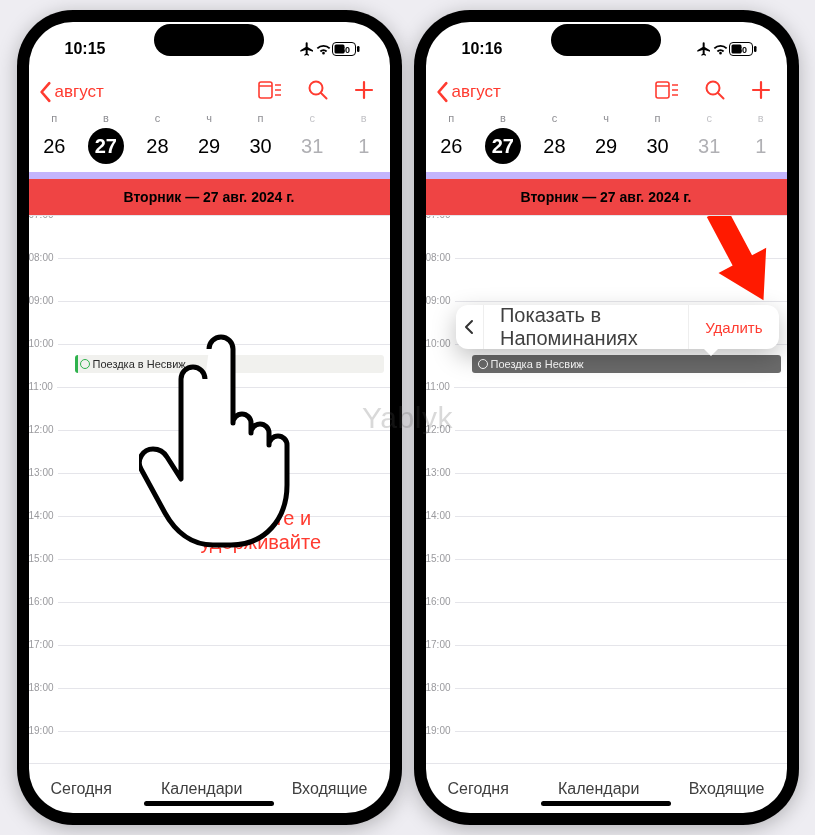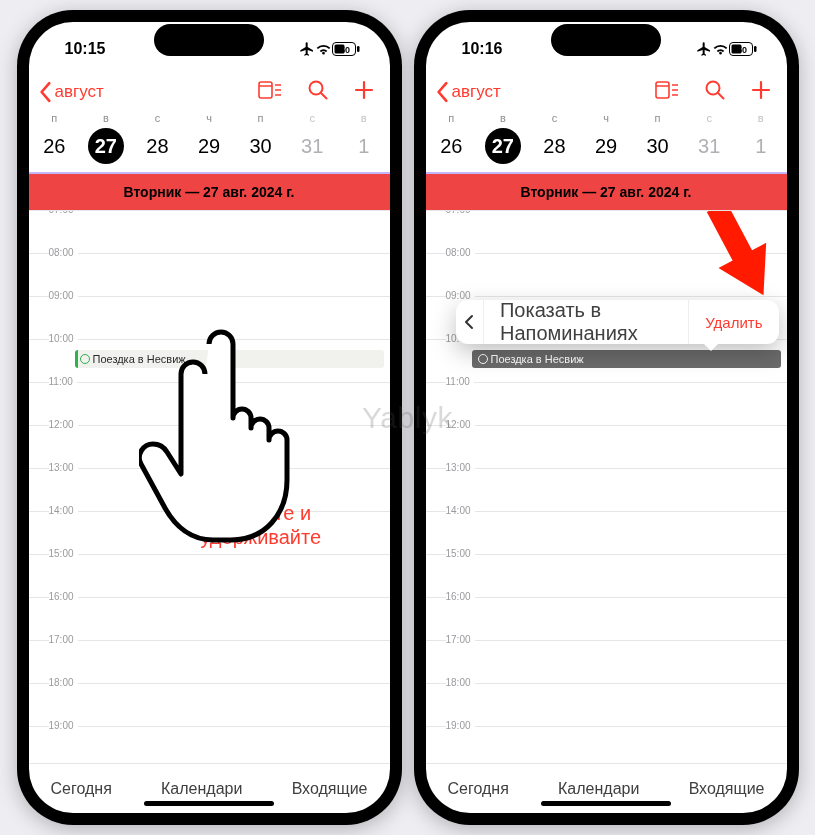--- a/index.html
+++ b/index.html
@@ -67,40 +67,40 @@
   }
   .nav-icons { display:flex; gap:26px; align-items:center; }
   .nav-icons .ico { color:#ff3b30; }
   .weekdays {
     display:flex; padding: 2px 0; font-size:11px; color:#8e8e93;
   }
   .weekdays span { flex:1; text-align:center; }
   .weekdays .weekend { color:#c3c3c7; }
   .dates {
     display:flex; padding: 2px 0 8px; font-size:20px; color:#000;
-    border-bottom:2px solid #c4b5fd;
+    border-bottom:7px solid #c4b5fd;
   }
   .dates .cell { flex:1; text-align:center; position:relative; height:36px; line-height:36px;}
   .dates .weekend { color: #b0b0b4;}
   .dates .sel span {
     display:inline-block; width:36px; height:36px; line-height:36px;
     background:#000; color:#fff; border-radius:50%; font-weight:600;
   }
   .dayheader {
     text-align:center; padding:10px 0; font-size:14px; font-weight:600;
     border-bottom:1px solid #e5e5ea; background:#ef4444;
   }
   .timeline {
     flex:1; overflow:hidden; position:relative;
   }
   .hour {
     height: 43px; border-bottom:1px solid #e5e5ea; position:relative;
   }
   .hour .lbl {
-    position:absolute; left:20px; top:-7px; font-size:10px; color:#9a9a9e;
+    position:absolute; left:0; top:-7px; font-size:10px; color:#9a9a9e;
     background:#fff; padding-right:4px;
   }
   .event {
     position:absolute; left:46px; right:6px; top:1px; height:18px;
     background:#f1f1ee; border-left:3px solid #2fb24d; border-radius:3px;
     font-size:11px; color:#2b2b2b; display:flex; align-items:center; padding-left:2px;
     gap:3px;
   }
   .event.dark {
     background:#6b6b6b; color:#fff; border-left:none; padding-left:6px;

